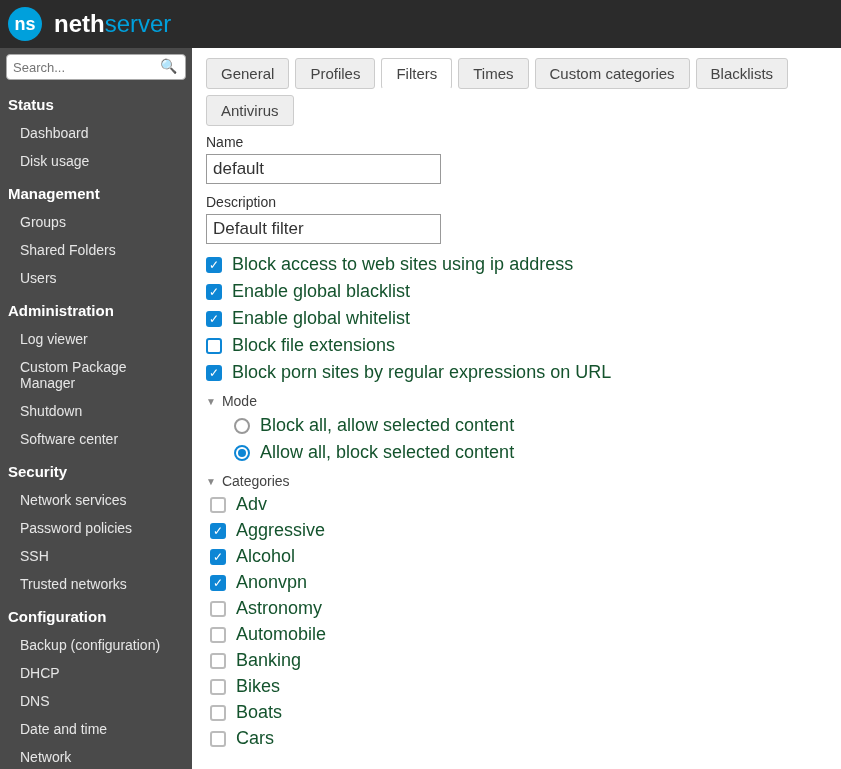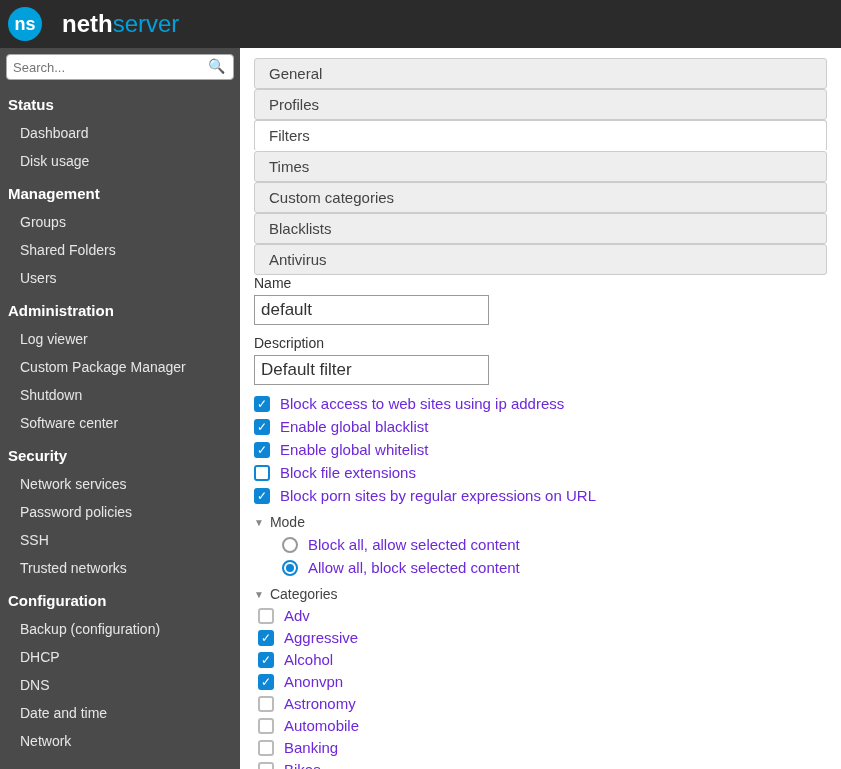--- a/index.html
+++ b/index.html
@@ -1,52 +1,52 @@
 <!DOCTYPE html>
 <html><head>
 <meta charset="utf-8">
 <style>
   * { box-sizing: border-box; margin: 0; padding: 0; }
   html, body { height: 100%; font-family: "Segoe UI", Verdana, Arial, sans-serif; font-size: 14px; color: #333; }
   body { display: flex; flex-direction: column; width: 841px; height: 769px; overflow: hidden; }
 
   
   .topbar { background: #2b2b2b; height: 48px; display: flex; align-items: center; padding: 0 8px; }
-  .logo-wrap { display: flex; align-items: center; gap: 20px; }
+  .logo-wrap { display: flex; align-items: center; gap: 12px; }
   .logo-circle { width: 34px; height: 34px; border-radius: 50%; background: #00a0dc; display: flex; align-items: center; justify-content: center; color: #fff; font-weight: bold; font-size: 18px; }
   .logo-text { font-size: 24px; font-weight: 300; }
   .logo-neth { color: #fff; font-weight: bold; }
   .logo-server { color: #00a0dc; }
 
   
   .layout { flex: 1; display: flex; min-height: 0; }
-  .sidebar { width: 240px; background: #4a4a4a; color: #e6e6e6; display: flex; flex-direction: column; overflow-y: auto; }
+  .sidebar { width: 192px; background: #4a4a4a; color: #e6e6e6; display: flex; flex-direction: column; overflow-y: auto; }
   .searchbox { margin: 6px; position: relative; }
   .searchbox input { width: 100%; height: 26px; border: 1px solid #aaa; border-radius: 4px; padding: 2px 24px 2px 6px; font-size: 13px; color: #333; }
   .searchbox .sicon { position: absolute; right: 8px; top: 4px; color: #555; font-size: 14px; }
 
   .nav-section-title { font-weight: bold; font-size: 15px; color: #fff; padding: 10px 8px 6px 8px; }
   .nav-item { padding: 6px 8px 6px 20px; font-size: 14px; color: #e6e6e6; cursor: pointer; }
 
   
   .content { flex: 1; padding: 10px 14px; overflow-y: auto; background: #fff; }
 
-  .tabs { display: flex; margin-bottom: 0; flex-wrap: wrap; flex-direction: column; }
+  .tabs { display: flex; gap: 6px; margin-bottom: 8px; flex-wrap: wrap; }
   .tab { border: 1px solid #ccc; background: #eee; padding: 6px 14px; border-radius: 3px; font-size: 15px; color: #444; cursor: pointer; }
   .tab.active { background: #fff; border-bottom: 1px solid #fff; position: relative; }
 
   .field-row { margin-bottom: 10px; }
   .field-label { font-size: 14px; margin-bottom: 4px; color: #333; }
   .text-input { width: 235px; height: 30px; border: 1px solid #999; padding: 10px 6px; font-size: 17px; color: #333; }
 
   .chk-row { display: flex; align-items: center; gap: 10px; margin: 6px 0; }
   .chkbox { width: 16px; height: 16px; border: 2px solid #0d86d5; border-radius: 3px; display: inline-flex; align-items: center; justify-content: center; background: #fff; }
   .chkbox.checked { background: #0d86d5; }
   .chkbox.checked::after { content: "✓"; color: #fff; font-size: 12px; line-height: 1; }
-  .chk-label { font-size: 15px; color: #6d28d9; }
+  .chk-label { font-size: 18px; color: #14532d; }
 
   .group-header { display: flex; align-items: center; gap: 6px; margin: 10px 0 4px 0; color: #444; }
   .tri { font-size: 10px; color: #888; }
 
   .radio-row { display: flex; align-items: center; gap: 10px; margin: 6px 0 6px 28px; }
   .radio { width: 16px; height: 16px; border: 2px solid #999; border-radius: 50%; display: inline-flex; align-items: center; justify-content: center; }
   .radio.sel { border-color: #0d86d5; }
   .radio.sel::after { content: ""; width: 8px; height: 8px; background: #0d86d5; border-radius: 50%; }
 
   .cat-row { display: flex; align-items: center; gap: 10px; margin: 5px 0 5px 4px; }

